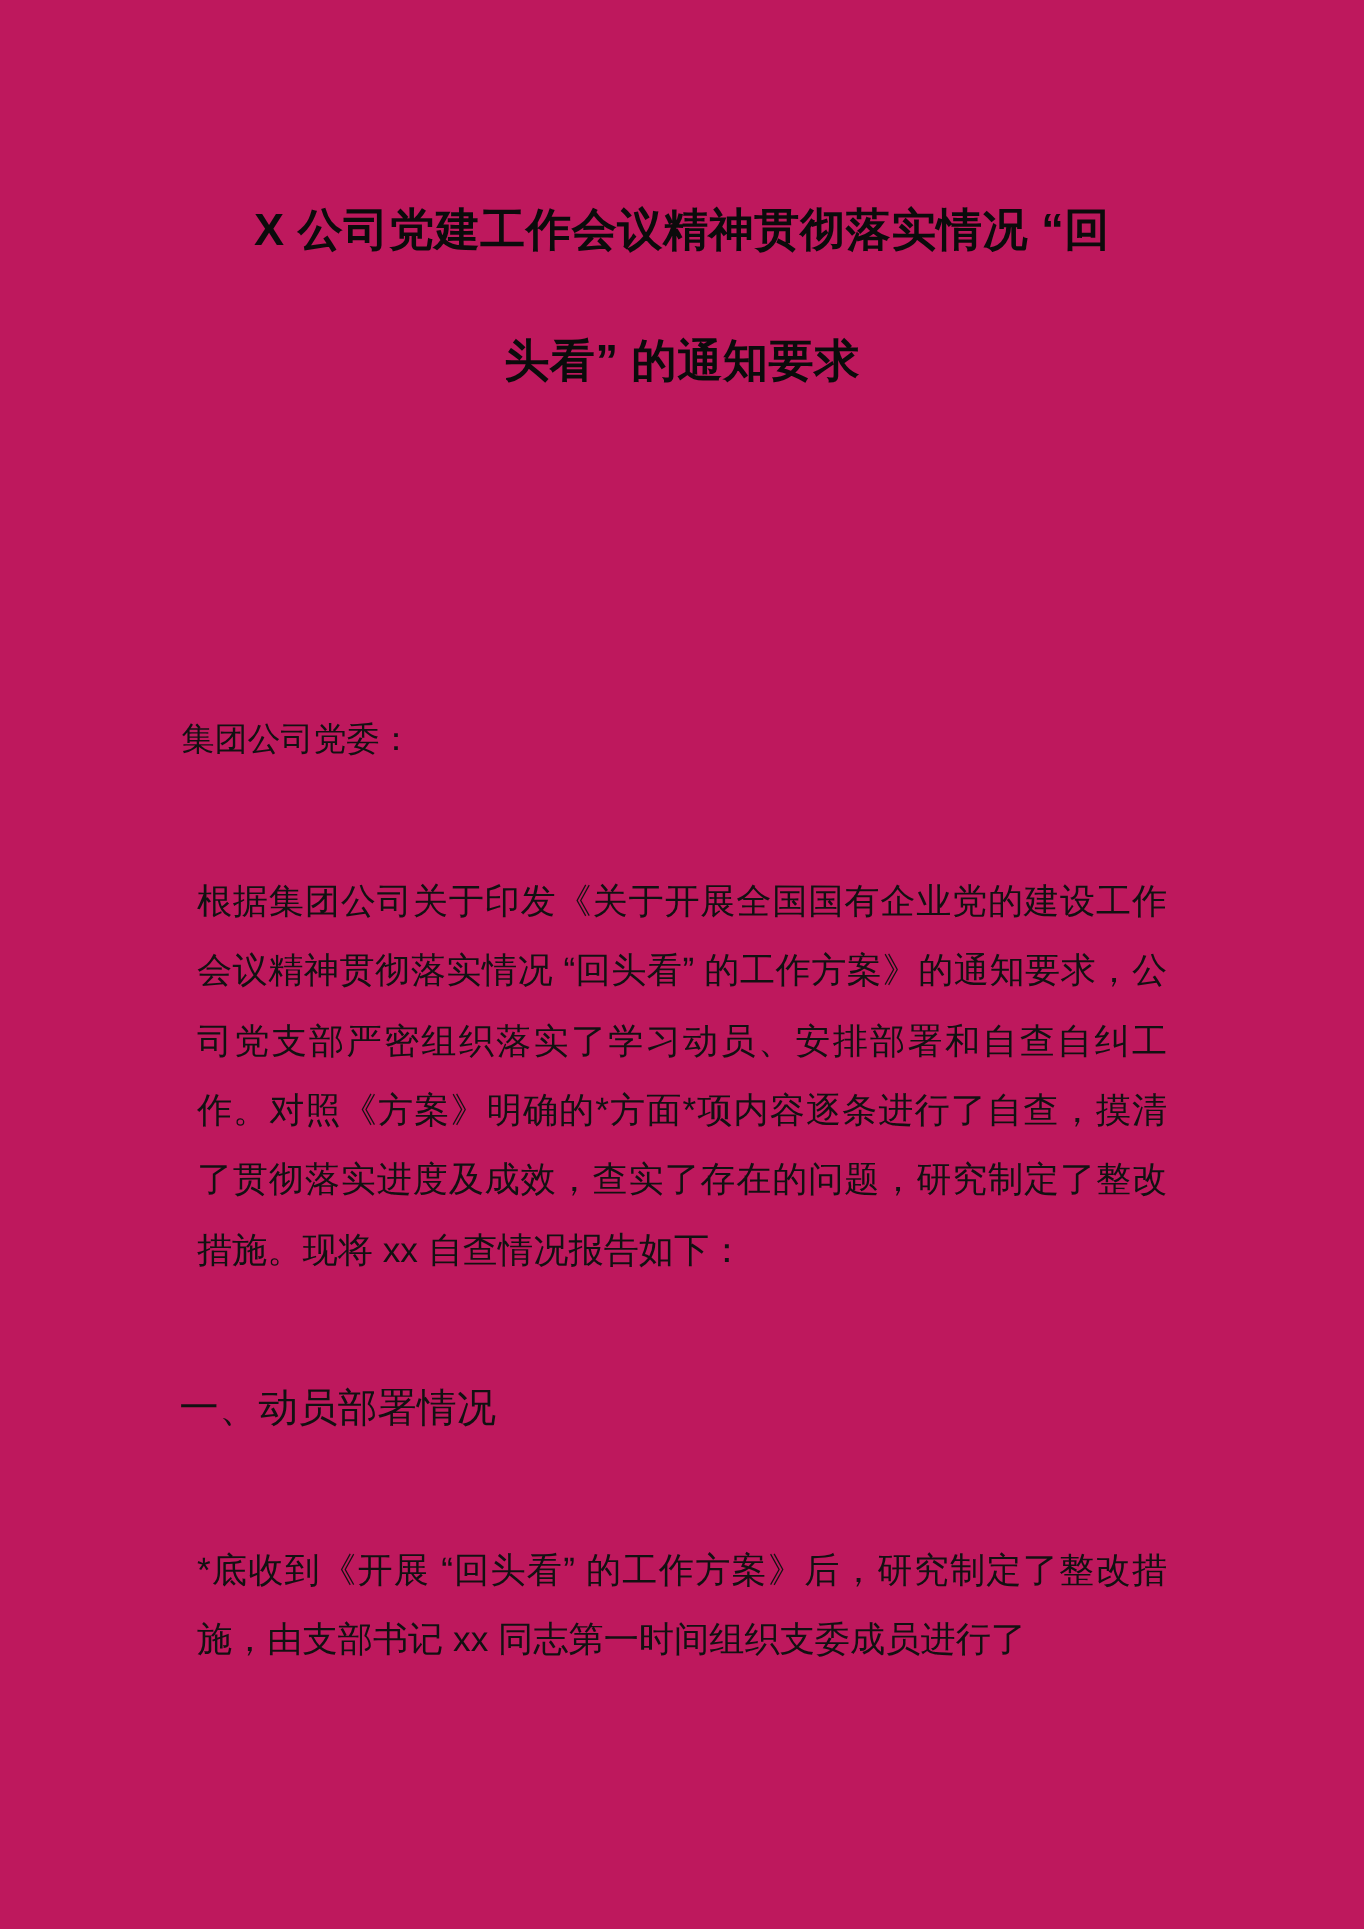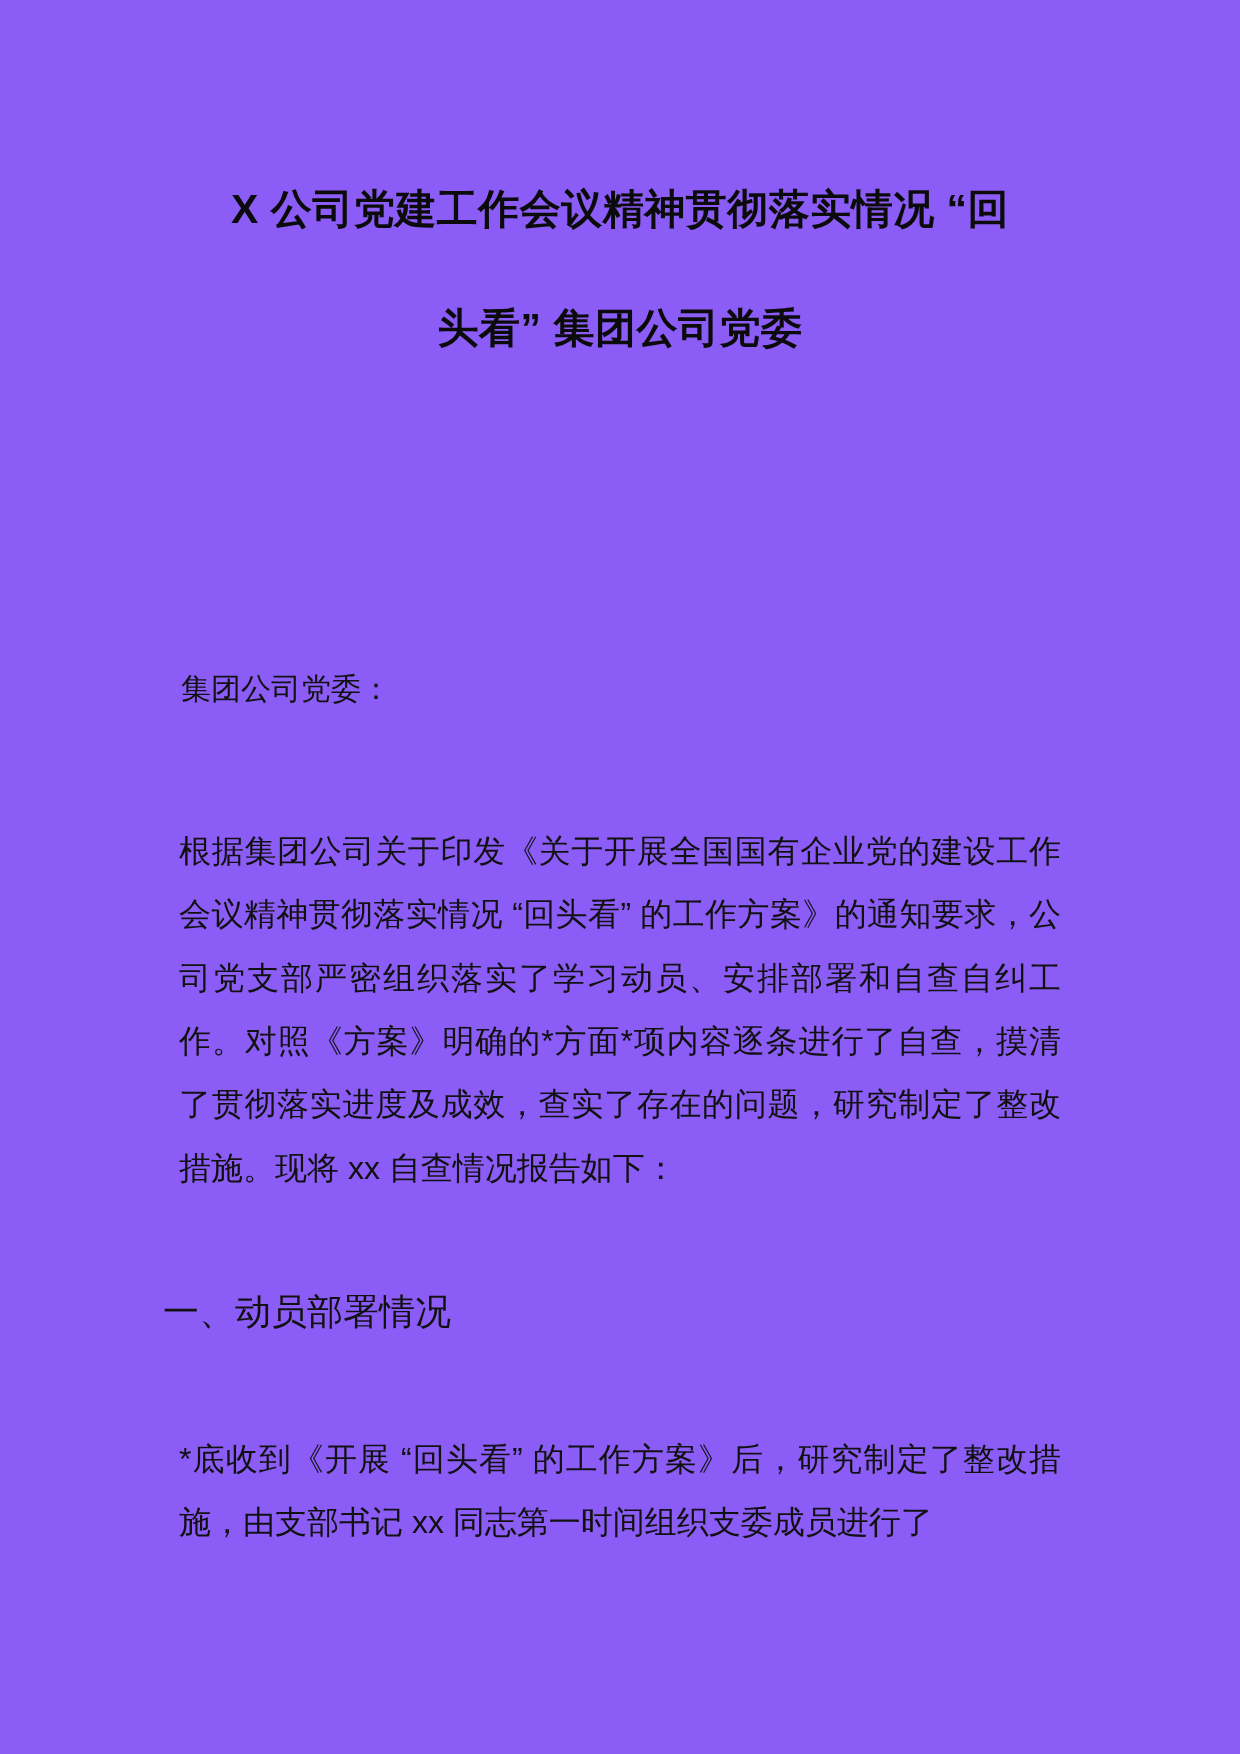--- a/index.html
+++ b/index.html
@@ -8,21 +8,21 @@
     background: #ffffff;
   }
   body {
     font-family: "Liberation Sans", "DejaVu Sans", sans-serif;
     color: #000000;
   }
   .page {
     position: relative;
     width: 1240px;
     height: 1754px;
-    background: #8b5cf6;
+    background: #be185d;
     overflow: hidden;
     box-sizing: border-box;
     padding: 0;
   }
   .content {
     position: absolute;
     left: 163px;
     top: 0;
     width: 914px;
   }
@@ -35,21 +35,21 @@
     margin: 0;
     padding-top: 150px;
     color: #0b0b0b;
   }
   .spacer-after-title {
     height: 268px;
   }
   .salutation {
     font-size: 30px;
     line-height: 1.0;
-    margin: 18px;
+    margin: 2px;
     text-align: left;
     color: #111111;
   }
   .body-para {
     font-size: 32px;
     line-height: 1.98;
     margin: 16px;
     text-align: justify;
     text-justify: inter-character;
     color: #111111;
@@ -65,21 +65,21 @@
   .gap-lg { height: 82px; }
 </style>
 </head>
 <body>
 
 <div class="page">
   <div class="content">
 
     <h1 class="doc-title">
       <span>X 公司党建工作会议精神贯彻落实情况 “回</span><br>
-      <span>头看” 集团公司党委</span>
+      <span>头看” 的通知要求</span>
     </h1>
 
     <div class="spacer-after-title"></div>
 
     <p class="salutation">集团公司党委：</p>
 
     <div class="gap-lg"></div>
 
     <p class="body-para">根据集团公司关于印发《关于开展全国国有企业党的建设工作会议精神贯彻落实情况 “回头看” 的工作方案》的通知要求，公司党支部严密组织落实了学习动员、安排部署和自查自纠工作。对照《方案》明确的*方面*项内容逐条进行了自查，摸清了贯彻落实进度及成效，查实了存在的问题，研究制定了整改措施。现将 xx 自查情况报告如下：</p>
 

